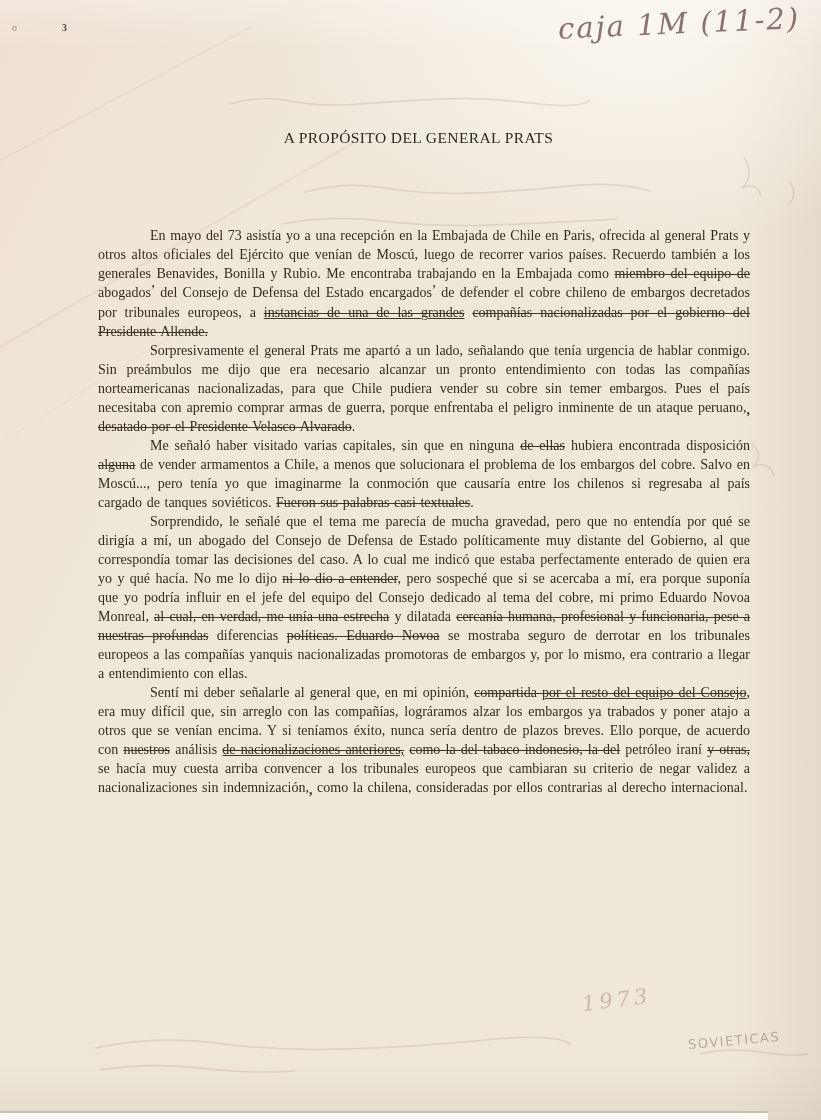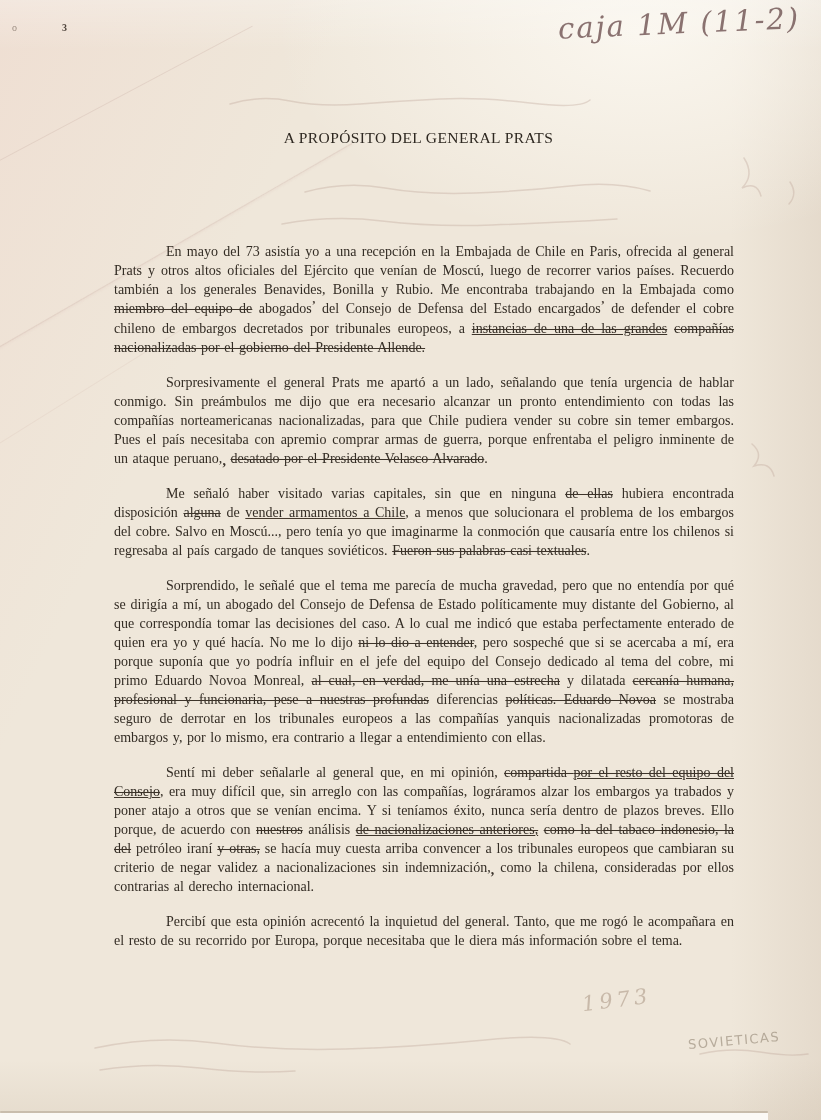--- a/index.html
+++ b/index.html
@@ -35,23 +35,23 @@
     position:absolute;top:129px;left:8px;width:821px;margin:0;
     text-align:center;font-size:15.5px;font-weight:normal;
     letter-spacing:.4px;color:#2e2821;
   }
 
   .doc-body{
     position:absolute;top:226px;left:98px;width:652px;
     font-size:14px;line-height:19px;color:#332c24;
     text-align:justify;word-spacing:.08em;
   }
-  .doc-body p{margin:16px;text-indent:52px;}
+  .doc-body p{margin:0;text-indent:52px;}
   .st{text-decoration:line-through;text-decoration-thickness:1.4px;text-decoration-color:#3d342a;}
-  .un{text-decoration:underline;text-decoration-thickness:1.2px;text-decoration-color:#45392e;}
+  .un{text-decoration-thickness:1.2px;text-decoration-color:#45392e;}
   .stun{text-decoration:line-through underline;text-decoration-thickness:1.2px;text-decoration-color:#3d342a;}
   .mk{color:#4a4038;font-weight:bold;position:relative;top:-4px;font-size:12px;}
   .mkc{color:#3a322a;font-weight:bold;position:relative;top:2px;}
 
   .faint-year{
     position:absolute;top:988px;left:582px;
     font-family:"DejaVu Serif", serif;font-style:italic;
     font-size:21px;letter-spacing:4px;color:rgba(168,148,130,.55);
     transform:rotate(-7deg);
   }
@@ -94,21 +94,20 @@
   <div class="box-label">caja 1M (11-2)</div>
 
   <h1 class="doc-title">A PROPÓSITO DEL GENERAL PRATS</h1>
 
   <div class="doc-body">
       <p><span>En mayo del 73 asistía yo a una recepción en la Embajada de Chile en Paris, ofrecida al general Prats y otros altos oficiales del Ejército que venían de Moscú, luego de recorrer varios países. Recuerdo también a los generales Benavides, Bonilla y Rubio. Me encontraba trabajando en la Embajada como </span><span class="st">miembro del equipo de</span><span> abogados</span><span class="mk">ʼ</span><span> del Consejo de Defensa del Estado encargados</span><span class="mk">ʼ</span><span> de defender el cobre chileno de embargos decretados por tribunales europeos, a </span><span class="stun">instancias de una de las grandes</span><span> </span><span class="st">compañías nacionalizadas por el gobierno del Presidente Allende.</span></p>
       <p><span>Sorpresivamente el general Prats me apartó a un lado, señalando que tenía urgencia de hablar conmigo. Sin preámbulos me dijo que era necesario alcanzar un pronto entendimiento con todas las compañías norteamericanas nacionalizadas, para que Chile pudiera vender su cobre sin temer embargos. Pues el país necesitaba con apremio comprar armas de guerra, porque enfrentaba el peligro inminente de un ataque peruano,</span><span class="mkc">,</span><span> </span><span class="st">desatado por el Presidente Velasco Alvarado</span><span>.</span></p>
       <p><span>Me señaló haber visitado varias capitales, sin que en ninguna </span><span class="st">de ellas</span><span> hubiera encontrada disposición </span><span class="st">alguna</span><span> de </span><span class="un">vender armamentos a Chile</span><span>, a menos que solucionara el problema de los embargos del cobre. Salvo en Moscú..., pero tenía yo que imaginarme la conmoción que causaría entre los chilenos si regresaba al país cargado de tanques soviéticos. </span><span class="st">Fueron sus palabras casi textuales</span><span>.</span></p>
       <p><span>Sorprendido, le señalé que el tema me parecía de mucha gravedad, pero que no entendía por qué se dirigía a mí, un abogado del Consejo de Defensa de Estado políticamente muy distante del Gobierno, al que correspondía tomar las decisiones del caso. A lo cual me indicó que estaba perfectamente enterado de quien era yo y qué hacía. No me lo dijo </span><span class="st">ni lo dio a entender</span><span>, pero sospeché que si se acercaba a mí, era porque suponía que yo podría influir en el jefe del equipo del Consejo dedicado al tema del cobre, mi primo Eduardo Novoa Monreal, </span><span class="st">al cual, en verdad, me unía una estrecha</span><span> y dilatada </span><span class="st">cercanía humana, profesional y funcionaria, pese a nuestras profundas</span><span> diferencias </span><span class="st">políticas. Eduardo Novoa</span><span> se mostraba seguro de derrotar en los tribunales europeos a las compañías yanquis nacionalizadas promotoras de embargos y, por lo mismo, era contrario a llegar a entendimiento con ellas.</span></p>
       <p><span>Sentí mi deber señalarle al general que, en mi opinión, </span><span class="st">compartida </span><span class="stun">por el resto del equipo del Consejo</span><span>, era muy difícil que, sin arreglo con las compañías, lográramos alzar los embargos ya trabados y poner atajo a otros que se venían encima. Y si teníamos éxito, nunca sería dentro de plazos breves. Ello porque, de acuerdo con </span><span class="st">nuestros</span><span> análisis </span><span class="stun">de nacionalizaciones anteriores,</span><span> </span><span class="st">como la del tabaco indonesio, la del</span><span> petróleo iraní </span><span class="st">y otras,</span><span> se hacía muy cuesta arriba convencer a los tribunales europeos que cambiaran su criterio de negar validez a nacionalizaciones sin indemnización,</span><span class="mkc">,</span><span> como la chilena, consideradas por ellos contrarias al derecho internacional.</span></p>
-      <p><span>Percibí que esta opinión acrecentó la inquietud del general. Tanto, que me rogó le acompañara en el resto de su recorrido por Europa, porque necesitaba que le diera más información sobre el tema.</span></p>
     </div>
 
   <div class="faint-year">1973</div>
   <div class="faint-word">SOVIETICAS</div>
 
   <div class="bottom-shadow"></div>
   <div class="bottom-white"></div>
 </div>
 
 </body></html>

